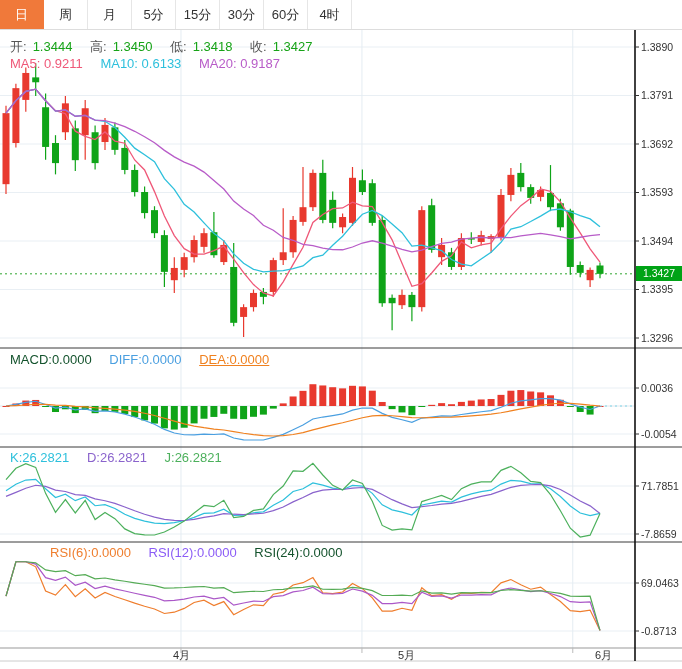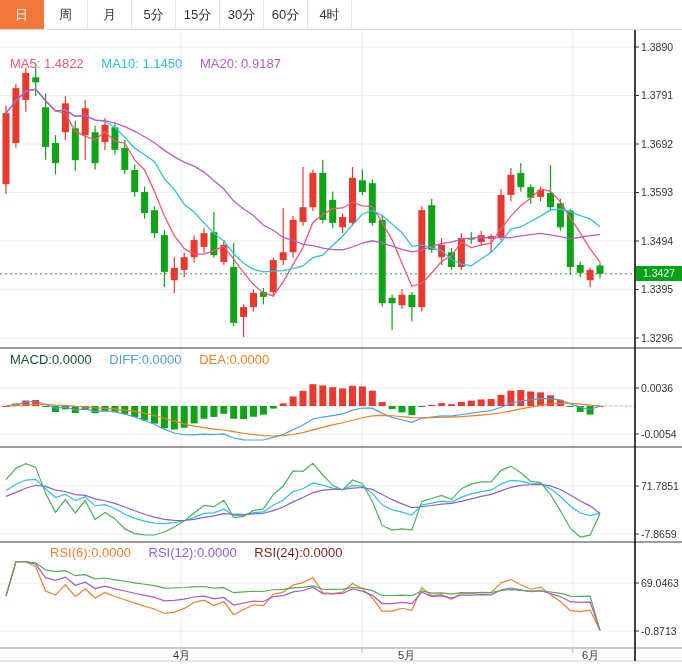--- a/index.html
+++ b/index.html
@@ -12,23 +12,23 @@
   .tab{width:44px;height:29px;line-height:29px;text-align:center;font-size:13px;color:#333;
        border-right:1px solid #e6e6e6;box-sizing:border-box;background:#fff;cursor:pointer;}
   .tab.active{background:#f0793a;color:#fff;border-right:1px solid #f0793a;}
   
   .hdr{position:absolute;left:10px;font-size:13px;white-space:nowrap;z-index:4;}
   .hdr span{margin-right:6px;}
   .hdr .gap{margin-right:14px;}
   .lab-dim{color:#555;}
   .val-green{color:#17a317;}
   .ma5{color:#ef5878;} .ma10{color:#2ec0dc;} .ma20{color:#b85cc8;}
-  .macd-red{color:#14532d;} .macd-blue{color:#4a9fe0;} .macd-orange{color:#f0811f;}
+  .macd-red{color:#14532d;} .macd-blue{color:#4a9fe0;} .macd-orange{color:#f0811f;text-decoration:underline;}
   .kdj-k{color:#2ec0dc;} .kdj-d{color:#8a63cc;} .kdj-j{color:#4cb05c;}
-  .rsi6{color:#ef7e2e;margin-left:40px;} .rsi12{color:#8b5cf6;} .rsi24{color:#7f1d1d;}
+  .rsi6{color:#ef7e2e;margin-left:40px;} .rsi12{color:#8b5cf6;} .rsi24{color:#14532d;}
   
   .price-tag{position:absolute;left:636px;width:46px;height:15px;background:#00a316;color:#fff;
              font-size:10.5px;line-height:15px;text-align:center;z-index:4;}
   
   .xlab{position:absolute;font-size:11px;color:#333;z-index:4;top:648px;}
 </style>
 </head>
 <body>
 
 <div class="stage">
@@ -306,39 +306,50 @@
     <div class="tab active">日</div>
     <div class="tab">周</div>
     <div class="tab">月</div>
     <div class="tab">5分</div>
     <div class="tab">15分</div>
     <div class="tab">30分</div>
     <div class="tab">60分</div>
     <div class="tab">4时</div>
   </div>
 
+  <div class="hdr" style="top:38px">
+    <span class="lab-dim">开:</span><span class="val-green gap">1.3444</span>
+    <span class="lab-dim">高:</span><span class="val-green gap">1.3450</span>
+    <span class="lab-dim">低:</span><span class="val-green gap">1.3418</span>
+    <span class="lab-dim">收:</span><span class="val-green">1.3427</span>
+  </div>
 
   <div class="hdr" style="top:56px">
-    <span class="ma5 gap">MA5: 1.4822</span>
-    <span class="ma10 gap">MA10: 1.1450</span>
+    <span class="ma5 gap">MA5: 0.9211</span>
+    <span class="ma10 gap">MA10: 0.6133</span>
     <span class="ma20">MA20: 0.9187</span>
   </div>
 
   <div class="hdr" style="top:352px">
     <span class="macd-red gap">MACD:0.0000</span>
     <span class="macd-blue gap">DIFF:0.0000</span>
     <span class="macd-orange">DEA:0.0000</span>
   </div>
 
+  <div class="hdr" style="top:450px">
+    <span class="kdj-k gap">K:26.2821</span>
+    <span class="kdj-d gap">D:26.2821</span>
+    <span class="kdj-j">J:26.2821</span>
+  </div>
 
   <div class="hdr" style="top:545px">
     <span class="rsi6 gap">RSI(6):0.0000</span>
     <span class="rsi12 gap">RSI(12):0.0000</span>
     <span class="rsi24">RSI(24):0.0000</span>
   </div>
 
   <div class="price-tag" id="priceTag" style="top: 266.323px;">1.3427</div>
 
   <span class="xlab" id="xlab0" style="left: 172.975px;">4月</span>
   <span class="xlab" id="xlab1" style="left: 353.95px; margin-left: 44px;">5月</span>
-  <span class="xlab" id="xlab2" style="left: 582px;">6月</span>
+  <span class="xlab" id="xlab2" style="left: 595px;">6月</span>
 
 </div>
 
 </body></html>

